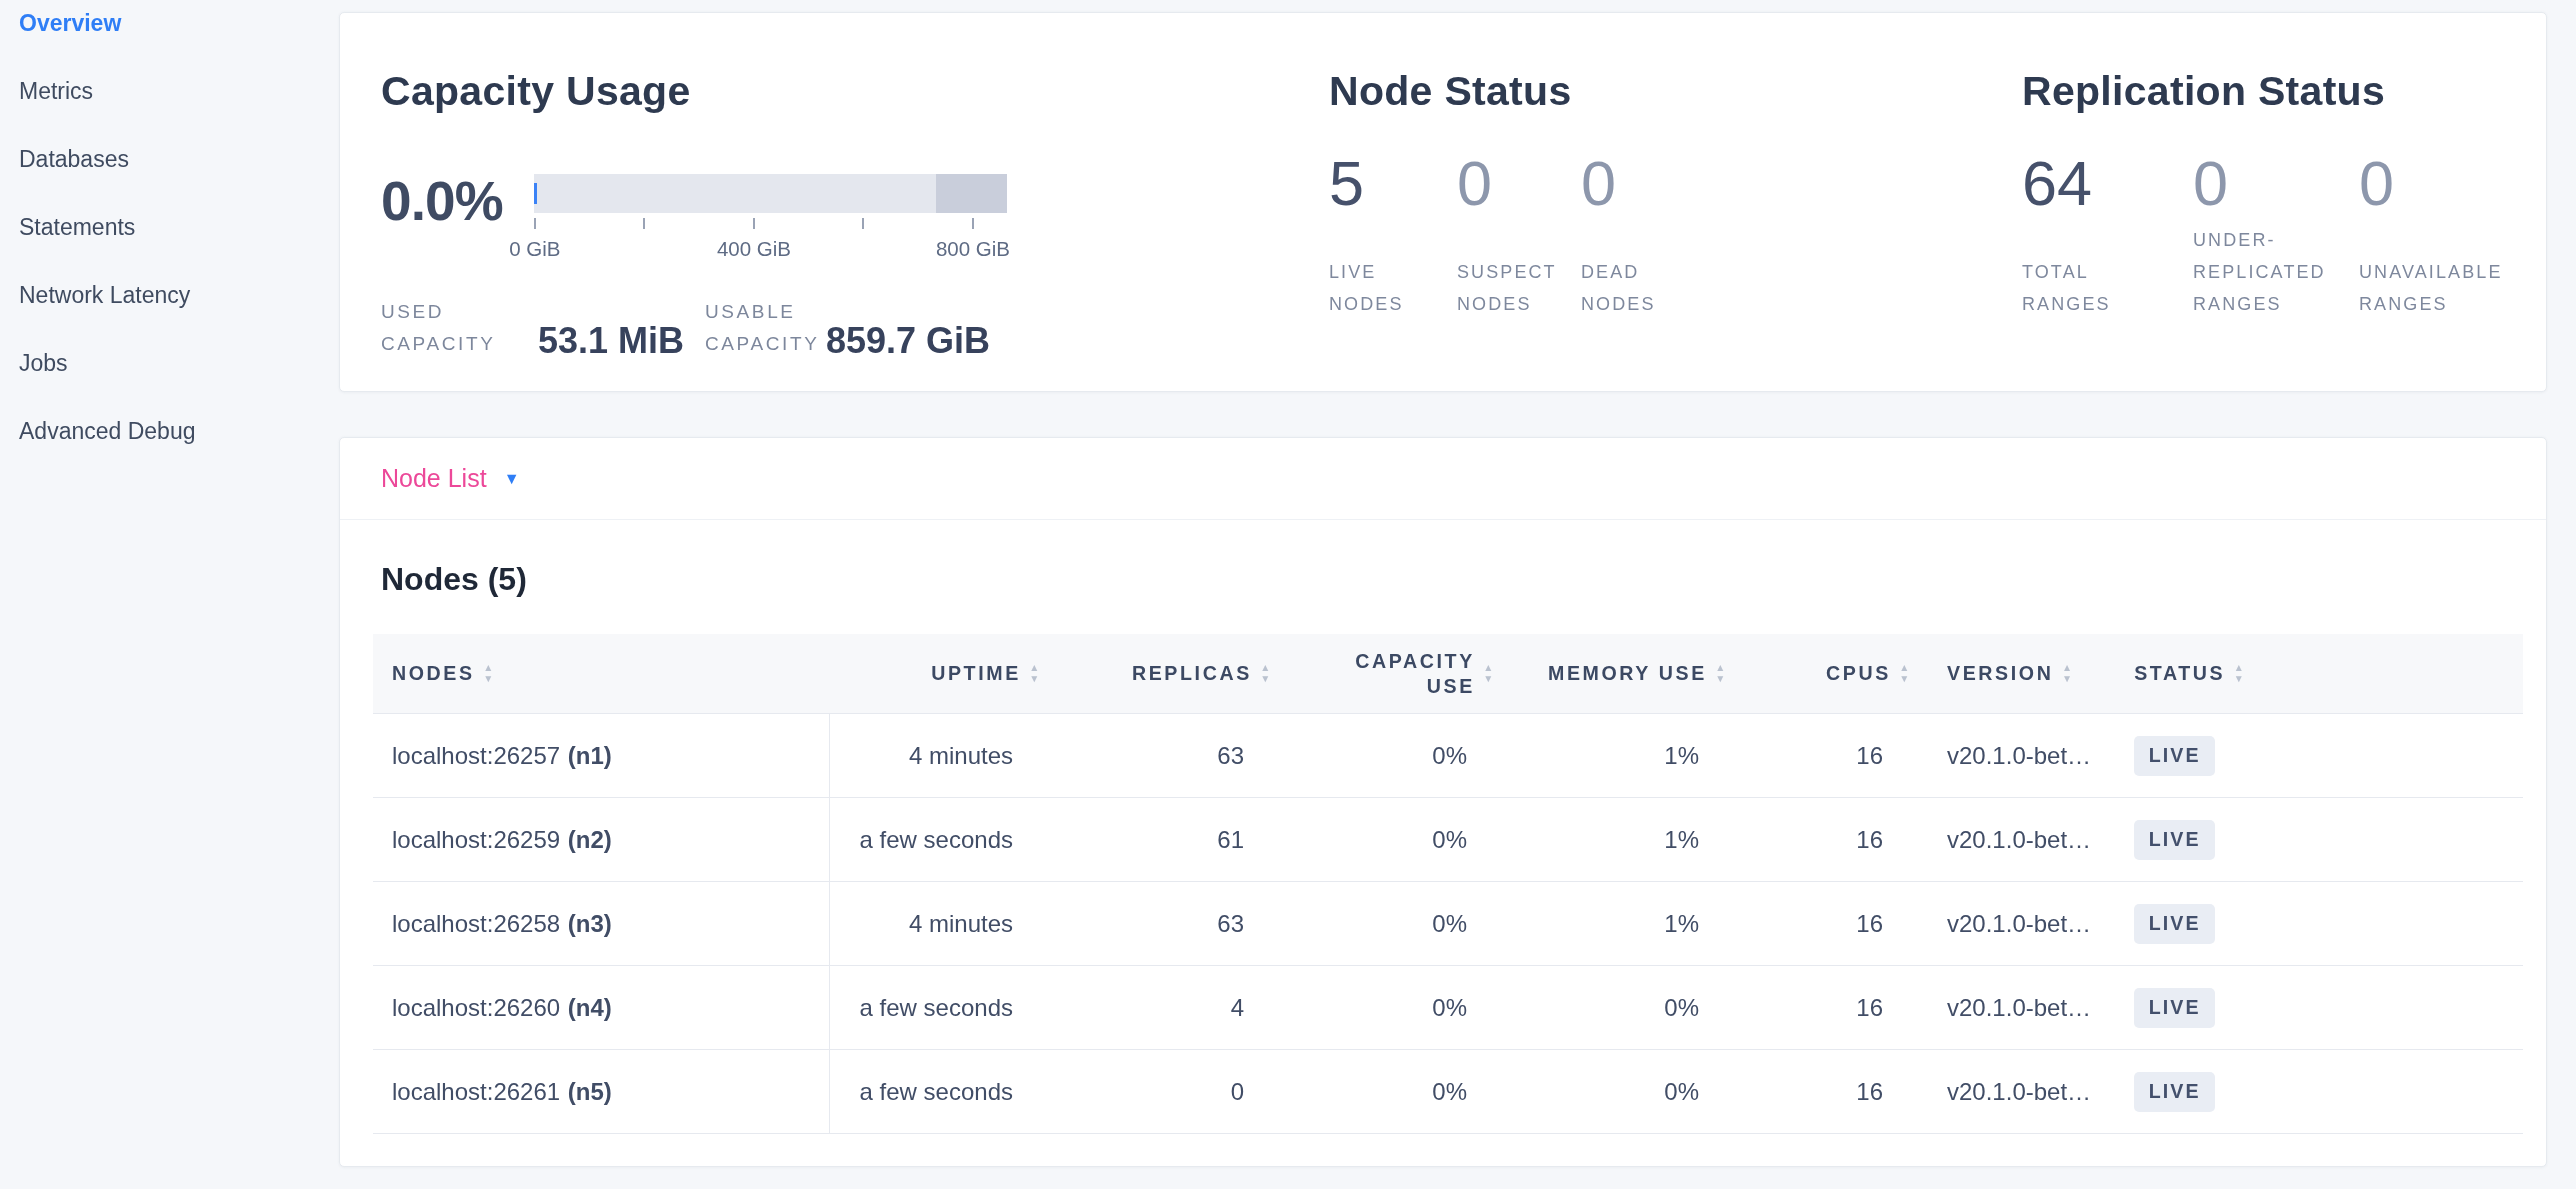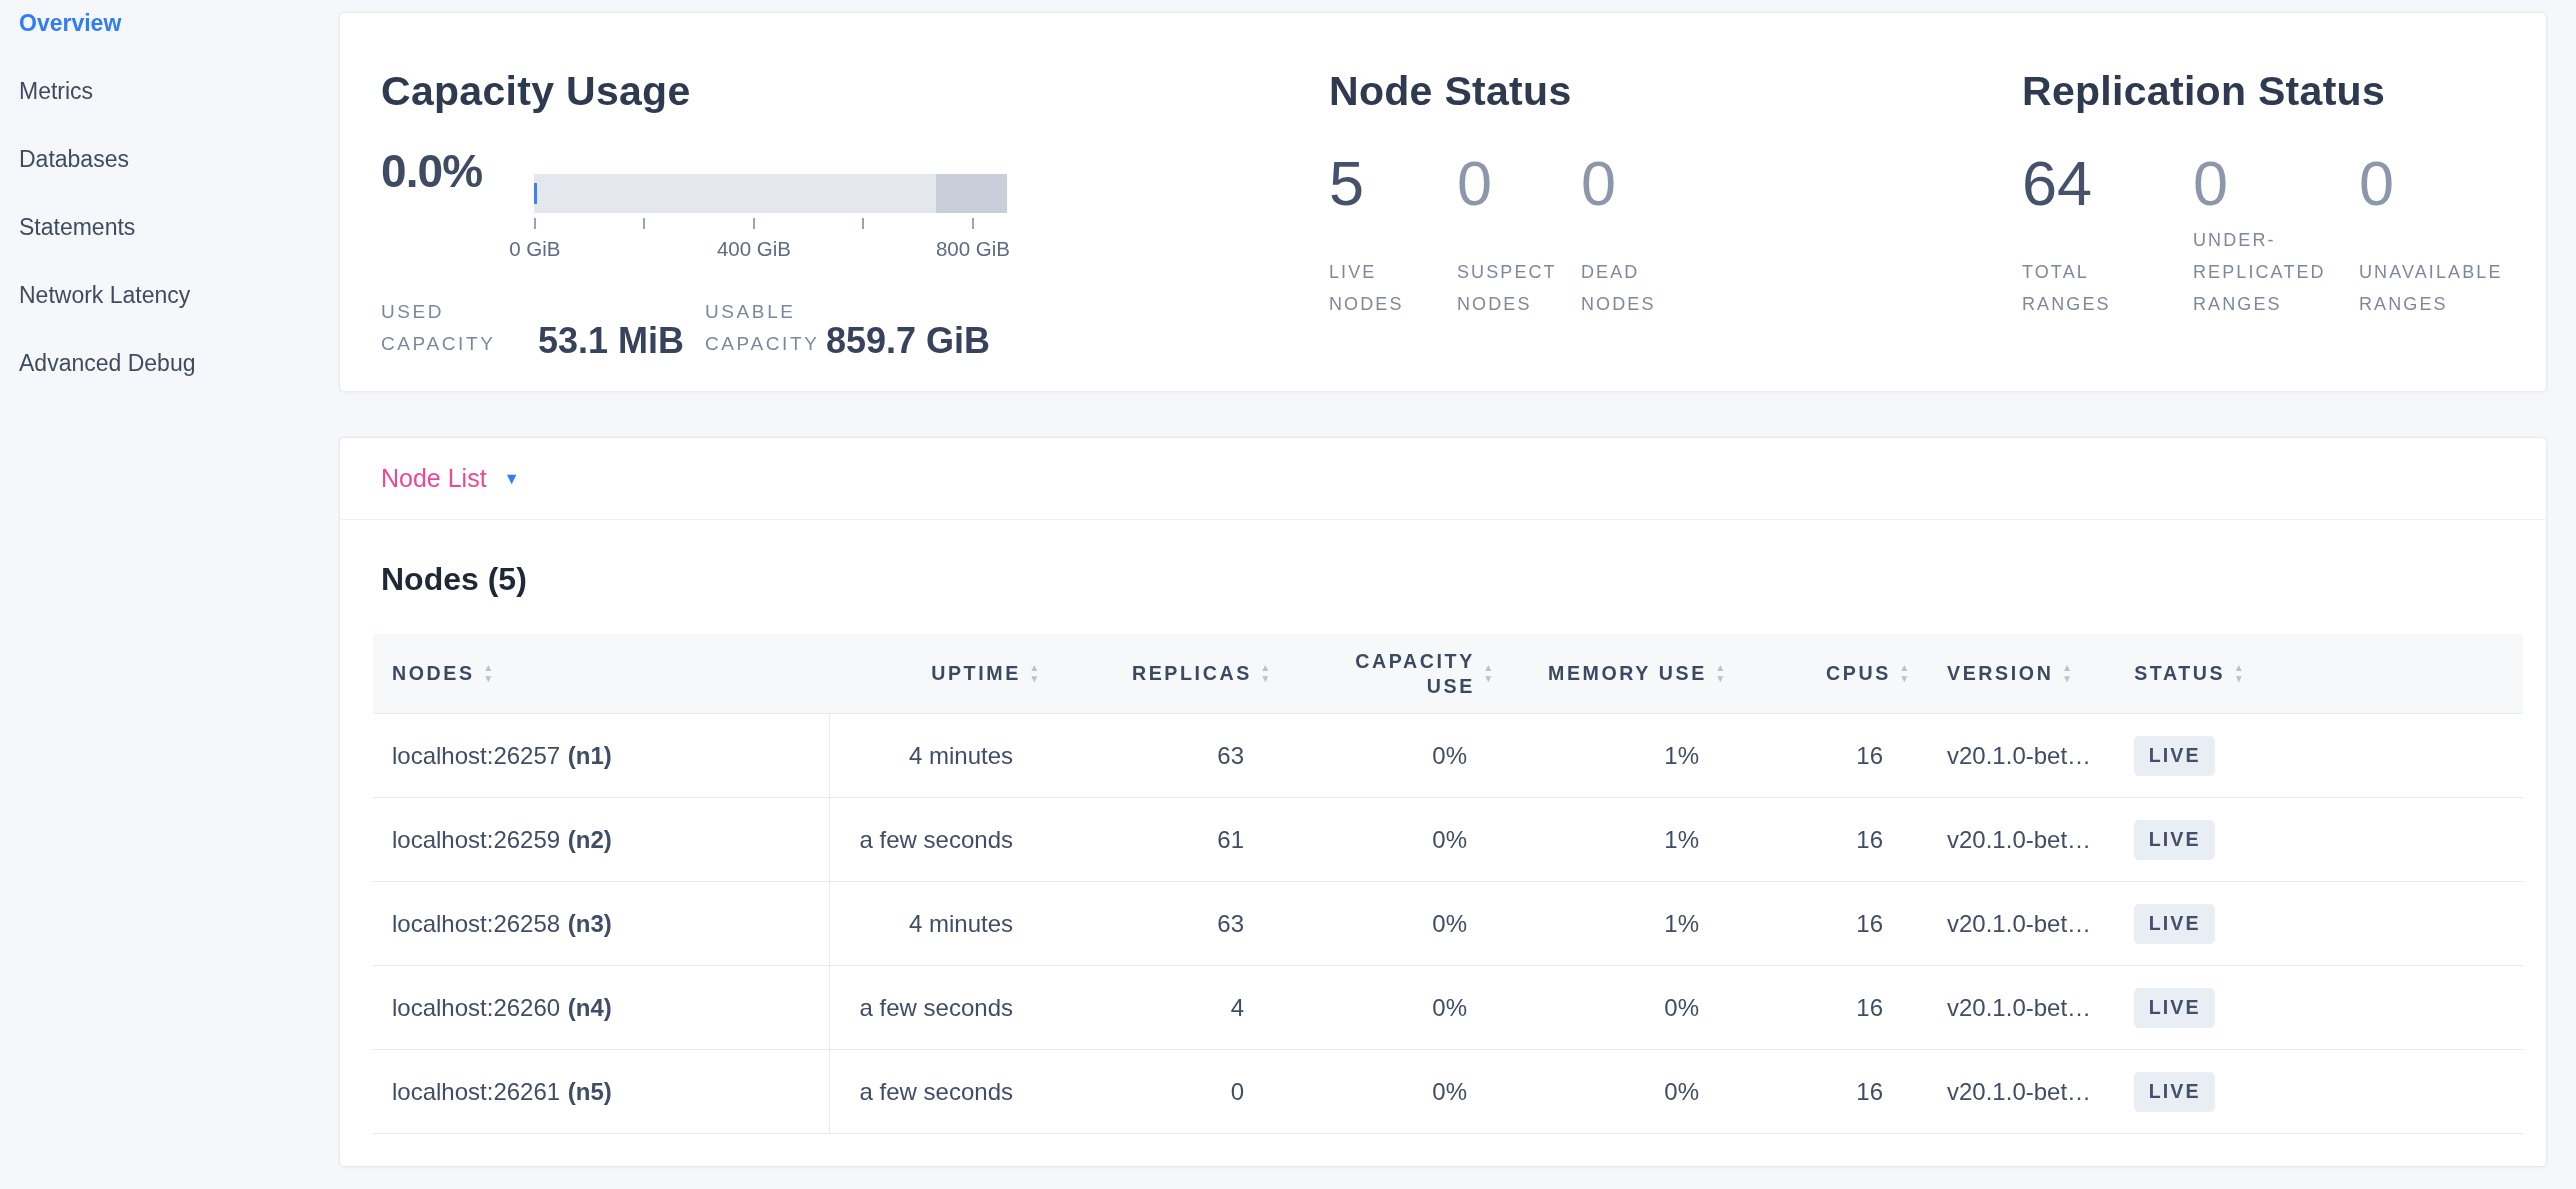--- a/index.html
+++ b/index.html
@@ -33,21 +33,21 @@
   .section-title {
     position:absolute; top:55px; font-size:41px; font-weight:700;
     color:#2e3a50; letter-spacing:0.3px; white-space:nowrap;text-align:right;
   }
   .t-capacity { left:41px; }
   .t-nodes    { left:989px; }
   .t-repl     { left:1682px; }
 
   
   .big-percent {
-    position:absolute; left:41px; top:131px; font-size:46px; font-weight:600;
+    position:absolute; left:41px; top:156px; font-size:55px; font-weight:600;
     color:#3f4b63; letter-spacing:-0.9px;
   }
   .cap-chart { position:absolute; left:194px; top:161px; width:512px; }
   .cap-bar { position:relative; width:473px; height:39px; background:#e4e7ee; }
   .cap-bar-dark { position:absolute; right:0; top:0; width:71px; height:39px; background:#c9cedb; }
   .cap-used-tick { position:absolute; left:0; top:9.4px; width:3.4px; height:20.5px; background:#3b82f6; }
   .axis-tick { position:absolute; top:44px; width:1.7px; height:11px; background:#9aa3b5; }
   .axis-label {
     position:absolute; top:63px; font-size:20.5px; color:#5e6b84;
     transform:translateX(-50%); white-space:nowrap;
@@ -121,20 +121,21 @@
 </head>
 <body>
 
 <div class="sidebar">
   <div class="nav">
     <div class="nav-item active">Overview</div>
     <div class="nav-item">Metrics</div>
     <div class="nav-item">Databases</div>
     <div class="nav-item">Statements</div>
     <div class="nav-item">Network Latency</div>
+    <div class="nav-item">Jobs</div>
     <div class="nav-item">Advanced Debug</div>
   </div>
 </div>
 
 <div class="card card1">
 
   <div class="section-title t-capacity">Capacity Usage</div>
   <div class="big-percent">0.0%</div>
 
   <div class="cap-chart">

